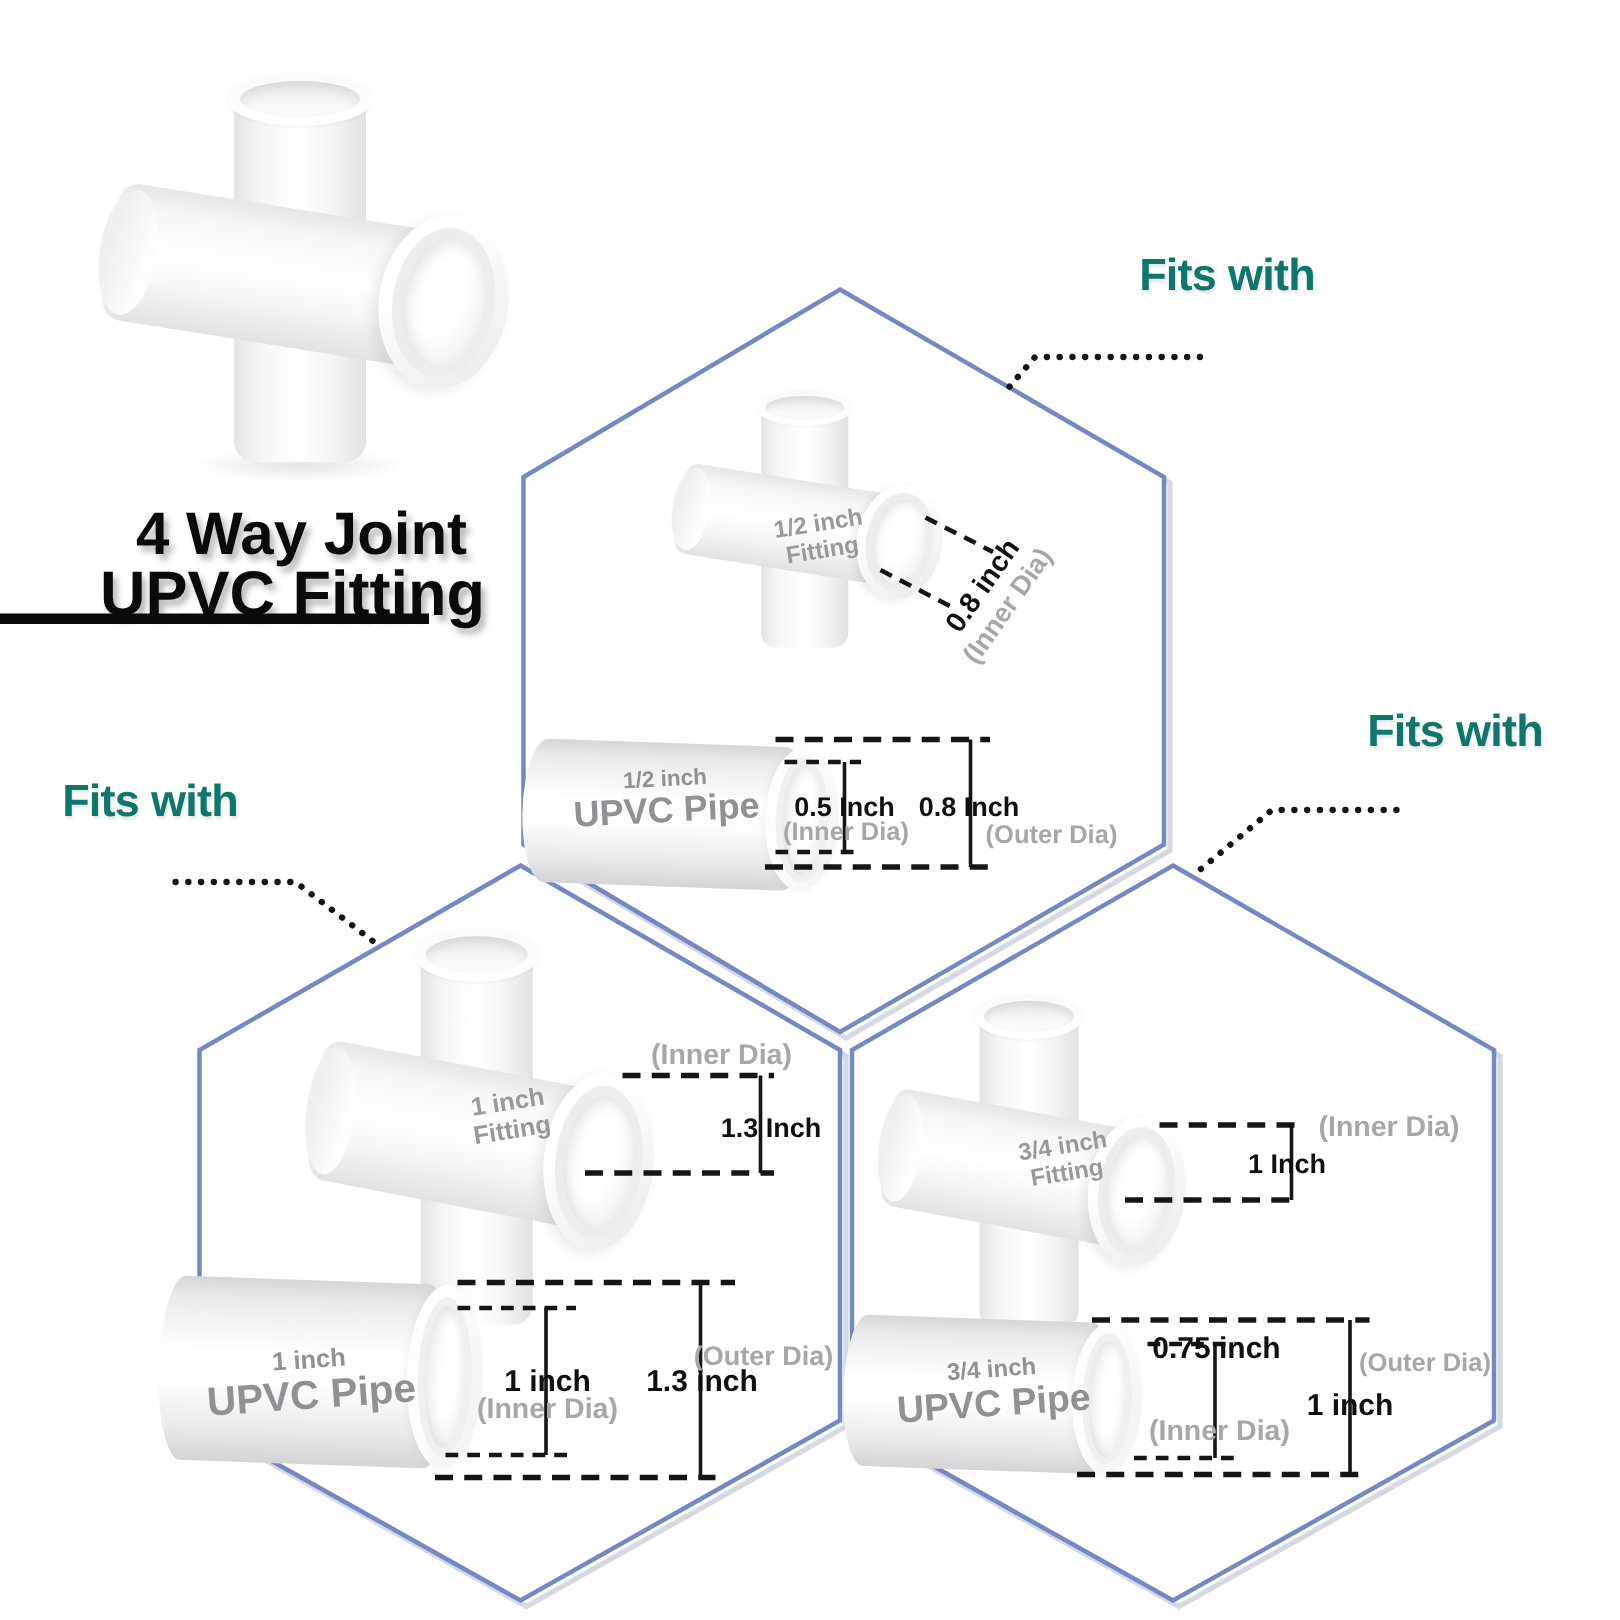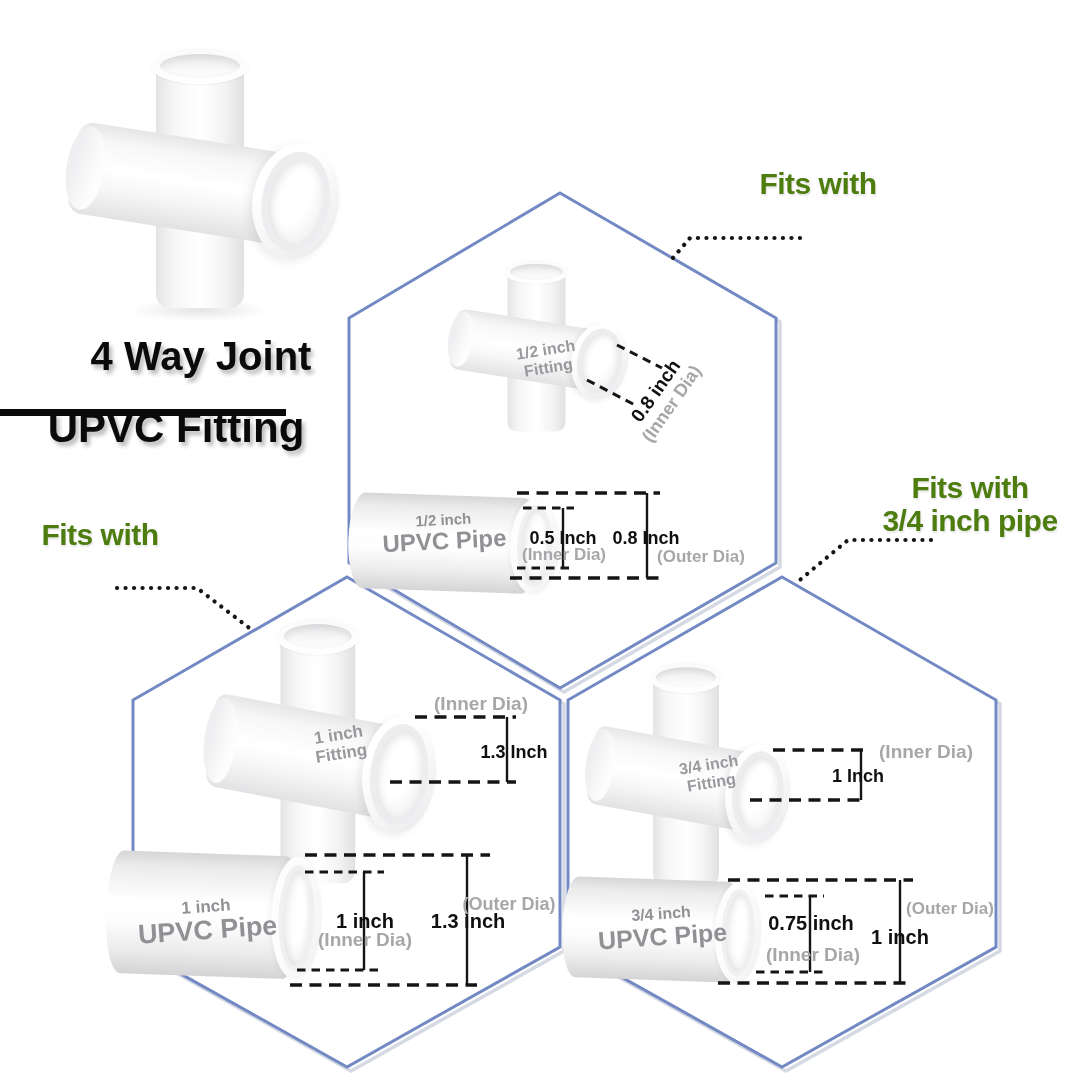--- a/index.html
+++ b/index.html
@@ -65,21 +65,21 @@
   .pipe .p-end::after  { content:""; position:absolute; inset:12px 13px; border-radius:50%;
     background:radial-gradient(ellipse at 40% 42%, #ffffff 45%, #e8e8ea 100%);
     box-shadow:inset 4px 2px 8px rgba(60,60,72,0.13); }
 
   
   .abs { position:absolute; }
   .title { font-weight:bold; color:#0a0a0a; white-space:nowrap;
     transform:translateX(-50%); text-shadow:3px 4px 4px rgba(0,0,0,0.28); }
   .t1 { font-size:40px; } .t2 { font-size:42px; }
   .rule { position:absolute; background:#0a0a0a; }
-  .callout { font-weight:bold; font-size:30px; color:#4d7c0f; text-align:center;
+  .callout { font-weight:bold; font-size:30px; color:#0f766e; text-align:left;
     line-height:1.1; letter-spacing:-0.5px; white-space:nowrap;
     transform:translateX(-50%); text-shadow:1px 2px 2px rgba(0,0,0,0.10); }
   .flab { position:absolute; color:#97999c; font-weight:bold; text-align:center;
     line-height:1.1; white-space:nowrap; }
   .plab { position:absolute; color:#8f9194; font-weight:bold; text-align:center;
     line-height:1.05; white-space:nowrap; }
   .plab .sz { display:block; }
   .val { position:absolute; color:#101010; font-weight:bold; white-space:nowrap; }
   .dia { position:absolute; color:#a7a7a9; font-weight:bold; white-space:nowrap; }
 </style>
@@ -182,32 +182,31 @@
 
     <line class="dash" x1="728" y1="880" x2="913" y2="880"></line>
     <line class="dash" x1="718" y1="983" x2="913" y2="983"></line>
     <line class="soli" x1="900" y1="880" x2="900" y2="983"></line>
     <line class="dash2" x1="765" y1="896" x2="824" y2="896"></line>
     <line class="dash2" x1="756" y1="972" x2="824" y2="972"></line>
     <line class="soli" x1="810" y1="896" x2="810" y2="972"></line>
   </svg>
 
   <div class="abs title t1" style="left:201px; top:334px;">4 Way Joint</div>
-  <div class="abs title t2" style="left:176px; top:372px;margin-top:32px;">UPVC Fitting</div>
+  <div class="abs title t2" style="left:195px; top:372px;">UPVC Fitting</div>
   <div class="rule" style="left:0; top:409px; width:286px; height:7px;"></div>
 
   <div class="abs callout" style="left:818px; top:167px;">
     <span>Fits with</span><br>
   </div>
   <div class="abs callout" style="left:100px; top:518px;">
     <span>Fits with</span><br>
   </div>
   <div class="abs callout" style="left:970px; top:471px;">
     <span>Fits with</span><br>
-    <span>3/4 inch pipe</span>
   </div>
 
   <div class="flab" style="left:547px; top:341px; font-size:16px; transform:translateX(-50%) rotate(-9deg);">
     <span>1/2 inch</span><br>
     <span>Fitting</span>
   </div>
   <div class="val" style="left:656px; top:391px; font-size:19px; transform:translate(-50%,-50%) rotate(-55deg);">0.8 inch</div>
   <div class="dia" style="left:672px; top:404px; font-size:18px; transform:translate(-50%,-50%) rotate(-55deg);">(Inner Dia)</div>
 
   <div class="plab" style="left:444px; top:512px; transform:translateX(-50%) rotate(-3deg);">
@@ -239,18 +238,18 @@
     <span>3/4 inch</span><br>
     <span>Fitting</span>
   </div>
   <div class="dia" style="left:926px; top:741px; font-size:19px; transform:translateX(-50%);">(Inner Dia)</div>
   <div class="val" style="left:858px; top:766px; font-size:18px; transform:translateX(-50%);">1 Inch</div>
 
   <div class="plab" style="left:662px; top:906px; transform:translateX(-50%) rotate(-4deg);">
     <span class="sz" style="font-size:16px;">3/4 inch</span>
     <span class="sz" style="font-size:25px;">UPVC Pipe</span>
   </div>
-  <div class="val" style="left:811px; top:912px; font-size:20px; transform:translateX(-50%);">0.75 inch</div>
+  <div class="val" style="left:811px; top:888px; font-size:20px; transform:translateX(-50%);">0.75 inch</div>
   <div class="dia" style="left:813px; top:944px; font-size:19px; transform:translateX(-50%);">(Inner Dia)</div>
   <div class="val" style="left:900px; top:926px; font-size:20px; transform:translateX(-50%);">1 inch</div>
   <div class="dia" style="left:950px; top:899px; font-size:17px; transform:translateX(-50%);">(Outer Dia)</div>
 
 </div>
 
 </body></html>

